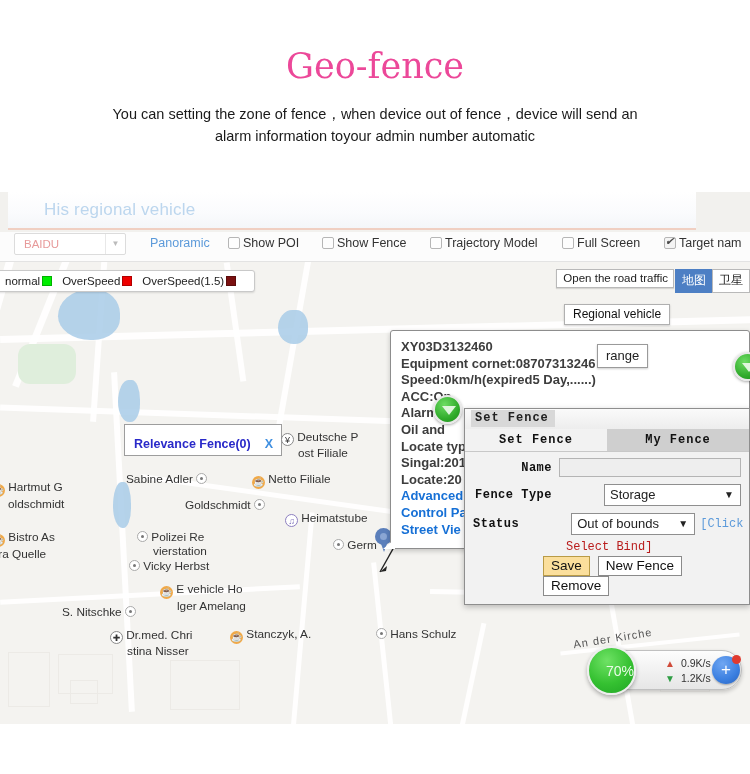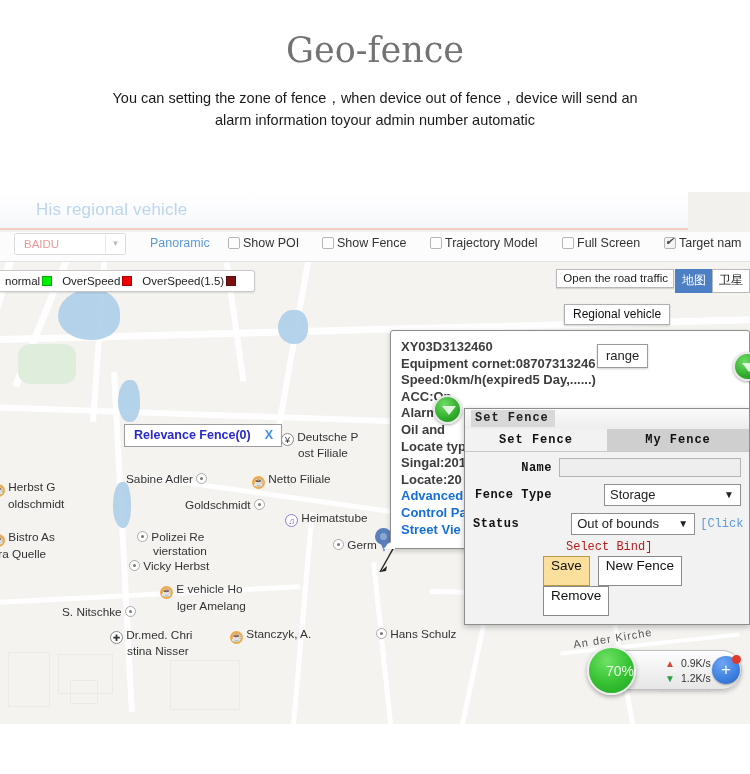--- a/index.html
+++ b/index.html
@@ -18,24 +18,24 @@
     overflow: hidden;
   }
 
   
   .intro { position: absolute; left: 0; top: 0; width: 750px; }
   .intro-title {
     text-align: center;
     font-family: "DejaVu Serif", serif;
     font-size: 35px;
     font-weight: 400;
-    color: #737373;
+    color: #ec4899;
     letter-spacing: 0px;
     margin: 0;
-    padding-top: 28px;
+    padding-top: 44px;
     line-height: 44px;
   }
   .intro-sub {
     text-align: center;
     font-size: 14.5px;
     color: #1a1a1a;
     line-height: 22px;
     margin: 0;
     padding-top: 15px;
     padding-left: 95px;
@@ -46,21 +46,21 @@
   .shot {
     position: absolute;
     left: 0; top: 192px;
     width: 750px; height: 532px;
     overflow: hidden;
     background: #f2f1ee;
   }
 
   
   .app-head {
-    position: absolute; left: 0; top: 0;
+    position: absolute; left: 8px; top: 0;
     width: 688px; height: 38px;
     background: linear-gradient(to bottom,#ffffff 0%,#fafbfd 60%,#f4f6f9 100%);
     border-bottom: 2px solid #f0cfc2;
   }
   .app-head-title {
     position: absolute; left: 36px; top: 8px;
     font-size: 17px;
     color: #bcd6ee;
     font-weight: 400;
     letter-spacing: .2px;
@@ -175,21 +175,21 @@
     font-size: 12px; color: #111; padding: 2px 8px 3px 8px;
     box-shadow: 0 1px 2px rgba(0,0,0,.18);
     white-space: nowrap;
   }
 
   
   .relevance {
     position: absolute; left: 124px; top: 424px - 262px;
     background: #fff; border: 1px solid #9d9d9d;
     font-size: 12.5px; color: #2929c9; font-weight: bold;
-    padding: 3px 8px 4px 9px;
+    padding: 12px 8px 4px 9px;
     white-space: nowrap;
   }
   .relevance .x { color: #3f8fe0; margin-left: 14px; font-weight: bold; }
 
   
   .poi {
     position: absolute;
     font-size: 11.8px; color: #333;
     white-space: nowrap; line-height: 13px;
   }
@@ -330,21 +330,21 @@
     font-family: "Liberation Mono", monospace;
     font-size: 12px; color: #b91c1c;
     margin-left: 93px; display:block; margin-top:-2px; margin-bottom:2px;
   }
   .btnrow { margin-left: 70px; }
   .dbtn {
     display: inline-block;
     font-family: "Liberation Sans", sans-serif;
     font-size: 13.5px; color: #111;
     border: 1px solid #8a8a8a; background: #fff;
-    padding: 1px 7px 12px 7px; margin-right: 8px;
+    padding: 1px 7px 2px 7px; margin-right: 8px;
   }
   .dbtn.save { background: #fbdf9c; border-color: #b99b46; }
 
   
   .speedw {
     position: absolute; left: 600px; top: 650px - 262px;
     width: 142px; height: 40px;
     background: linear-gradient(to bottom,#fdfdfd,#e6e6e6);
     border: 1px solid #c0c0c0; border-radius: 20px;
     box-shadow: 0 2px 4px rgba(0,0,0,.2);
@@ -451,21 +451,21 @@
       <div class="traffic-btn">Open the road traffic</div>
       <div class="maptype">
         <span class="mt-btn active">地图</span><span class="mt-btn">卫星</span>
       </div>
       <div class="regional-tip">Regional vehicle</div>
 
       <div class="relevance" style="top:162px;">
         <span>Relevance Fence(0)</span><span class="x">X</span>
       </div>
 
-      <div class="poi two" style="left:-8px;top:218px;"><span class="ic">☕</span> <span>Herbst G</span><br><span style="margin-left:16px">oldschmidt</span></div>
+      <div class="poi two" style="left:-8px;top:218px;"><span class="ic">☕</span> <span>Hartmut G</span><br><span style="margin-left:16px">oldschmidt</span></div>
       <div class="poi" style="left:126px;top:211px;"><span>Sabine Adler</span> <span class="dot"></span></div>
       <div class="poi" style="left:252px;top:211px;"><span class="ic">☕</span> <span>Netto Filiale</span></div>
       <div class="poi two" style="left:281px;top:168px;"><span class="ic yen">¥</span> <span>Deutsche P</span><br><span style="margin-left:17px">ost Filiale</span></div>
       <div class="poi" style="left:185px;top:237px;"><span>Goldschmidt</span> <span class="dot"></span></div>
       <div class="poi" style="left:285px;top:250px;"><span class="ic mus">♫</span> <span>Heimatstube</span></div>
       <div class="poi two" style="left:137px;top:268px;"><span class="dot"></span> <span>Polizei Re</span><br><span style="margin-left:16px">vierstation</span></div>
       <div class="poi" style="left:333px;top:277px;"><span class="dot"></span> <span>Germ</span></div>
       <div class="poi two" style="left:-8px;top:268px;"><span class="ic">☕</span> <span>Bistro As</span><br><span style="margin-left:3px">tra Quelle</span></div>
       <div class="poi" style="left:129px;top:298px;"><span class="dot"></span> <span>Vicky Herbst</span></div>
       <div class="poi two" style="left:160px;top:320px;"><span class="ic">☕</span> <span>E vehicle Ho</span><br><span style="margin-left:17px">lger Amelang</span></div>

